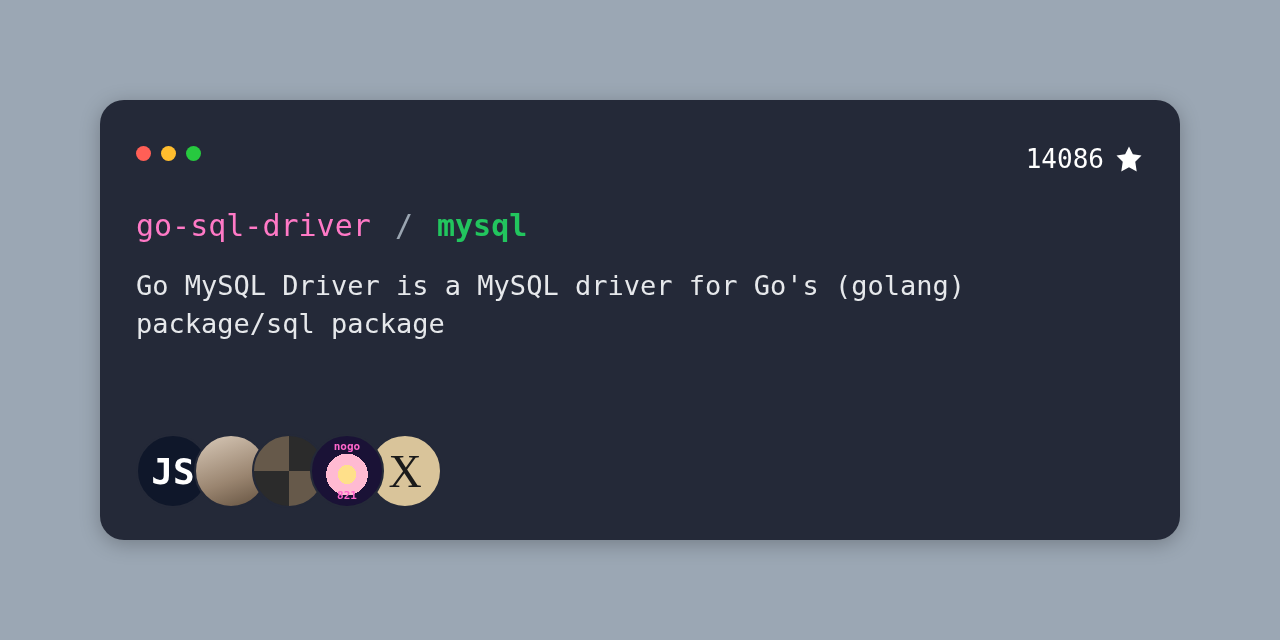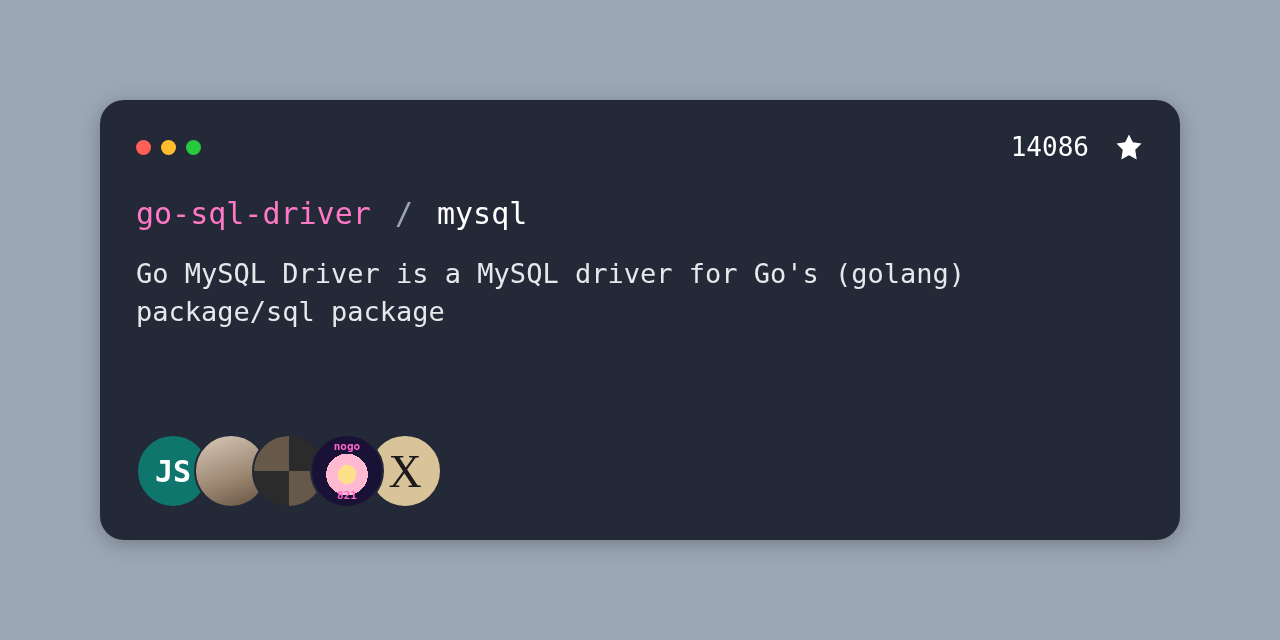--- a/index.html
+++ b/index.html
@@ -22,39 +22,39 @@
     box-shadow: 0 4px 20px rgba(0,0,0,0.25);
     display: flex;
     flex-direction: column;
   }
   .toprow { display: flex; align-items: center; justify-content: space-between; }
   .traffic { display: flex; gap: 10px; }
   .dot { width: 15px; height: 15px; border-radius: 50%; }
   .dot.red { background: #ff5f56; }
   .dot.yellow { background: #ffbd2e; }
   .dot.green { background: #27c93f; }
-  .stars { display: flex; align-items: center; gap: 25px; color: #fff; font-size: 26px; font-weight: 500; }
+  .stars { display: flex; align-items: center; gap: 10px; color: #fff; font-size: 26px; font-weight: 500; margin-top: 12px; }
   .stars svg { width: 30px; height: 30px; fill: #fff; }
   .title { margin-top: 34px; font-size: 30px; }
   .org { color: #ff79c6; }
   .sep { color: #9aa5b1; margin: 0 6px; }
-  .repo { color: #ffffff; }
+  .repo { color: #22c55e; font-weight: bold; }
   .desc { margin-top: 24px; color: #e6e8eb; font-size: 27px; line-height: 1.4; max-width: 920px; }
   .bottom { margin-top: auto; display: flex; align-items: flex-end; justify-content: space-between; }
   .avatars { display: flex; }
   .avatar {
     width: 74px; height: 74px; border-radius: 50%;
     margin-right: -16px;
     display: flex; align-items: center; justify-content: center;
     font-weight: 700; color: #fff;
     border: 2px solid #242938;
     overflow: hidden;
   }
   .avatar:last-child { margin-right: 0; }
-  .av1 { background: #0f766e; font-size: 30px; }
+  .av1 { background: #0f172a; font-size: 36px; }
   .av2 { background: linear-gradient(160deg,#d8c9b8 0%,#9a8570 60%,#63513f 100%); }
   .av3 { background: repeating-conic-gradient(#2b2b2b 0 25%, #66594a 0 50%); }
   .av4 { background: radial-gradient(circle at 50% 55%, #ffe08a 0 18%, #ffbad2 18% 40%, #1a1236 40% 100%); position: relative; }
   .av4::before, .av4::after { position:absolute; font-size:11px; color:#ff66cc; font-weight:600; }
   .av4::before { content:"nogo"; top:4px; }
   .av4::after { content:"821"; bottom:4px; }
   .av5 { background:#d9c49a; color:#1a1a1a; font-family: Georgia, "Times New Roman", serif; font-size:46px; font-weight:400; }
   .contrib { color:#9aa5b1; font-size:24px; }
 </style>
 </head>

